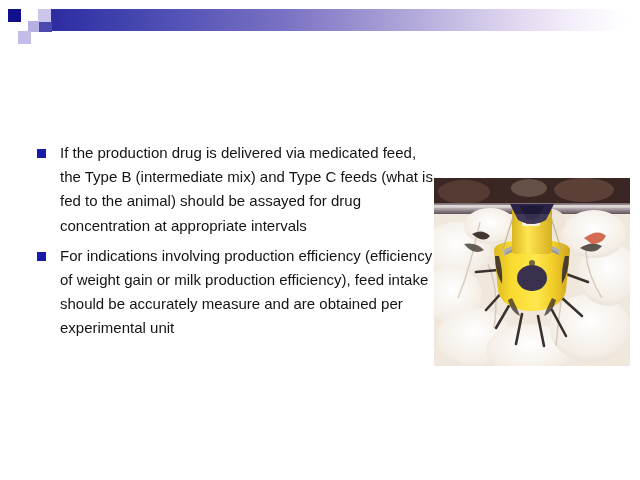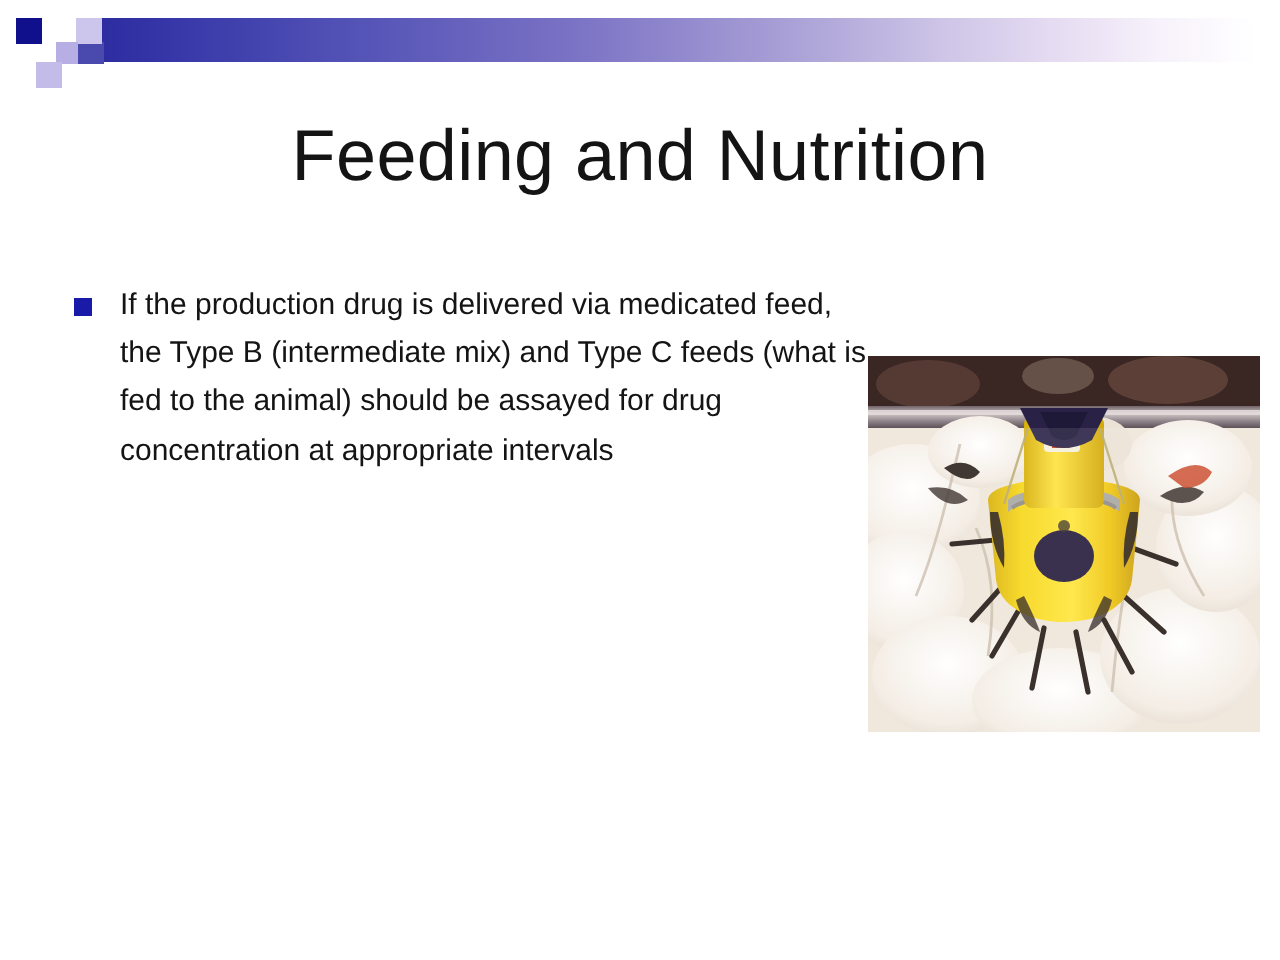--- a/index.html
+++ b/index.html
@@ -143,29 +143,32 @@
 
   <div class="deco">
     <div class="deco-bar"></div>
     <div class="deco-bar-left-block"></div>
     <div class="sq sq-lav-a"></div>
     <div class="sq sq-lav-b"></div>
     <div class="sq sq-lav-c"></div>
     <div class="sq sq-navy"></div>
   </div>
 
-  <div class="title">Feeding and Nutrition</div>
 
   <div class="body-col">
 
     <div class="bullet">
       <span class="marker" style="background: rgb(26, 26, 168);"></span>
       <span class="btext">If the production drug is delivered via medicated feed, the Type B (intermediate mix) and Type C feeds (what is fed to the animal) should be assayed for drug concentration at appropriate intervals</span>
     </div>
 
+    <div class="bullet">
+      <span class="marker" style="background: rgb(26, 26, 168);"></span>
+      <span class="btext">For indications involving production efficiency (efficiency of weight gain or milk production efficiency), feed intake should be accurately measure and are obtained per experimental unit</span>
+    </div>
 
   </div>
 
   <div class="photo">
     <svg width="196" height="188" viewBox="0 0 196 188" xmlns="http://www.w3.org/2000/svg">
       <defs>
         <linearGradient id="pipeG" x1="0" y1="0" x2="0" y2="1">
           <stop offset="0%" stop-color="#6f6368"></stop>
           <stop offset="35%" stop-color="#cfc6c6"></stop>
           <stop offset="70%" stop-color="#8e8288"></stop>

